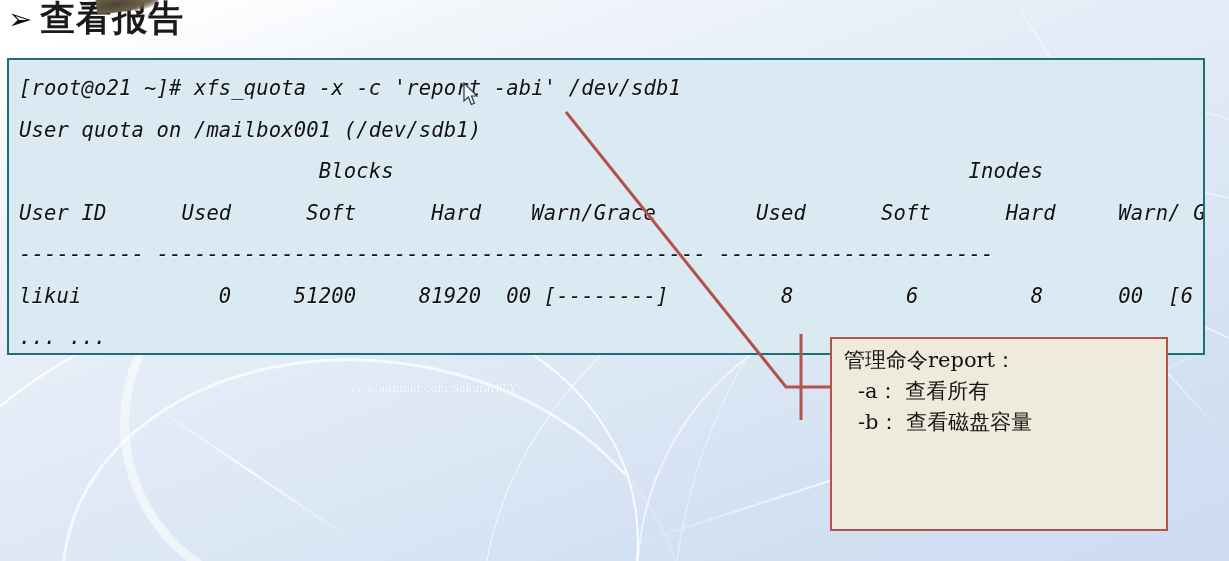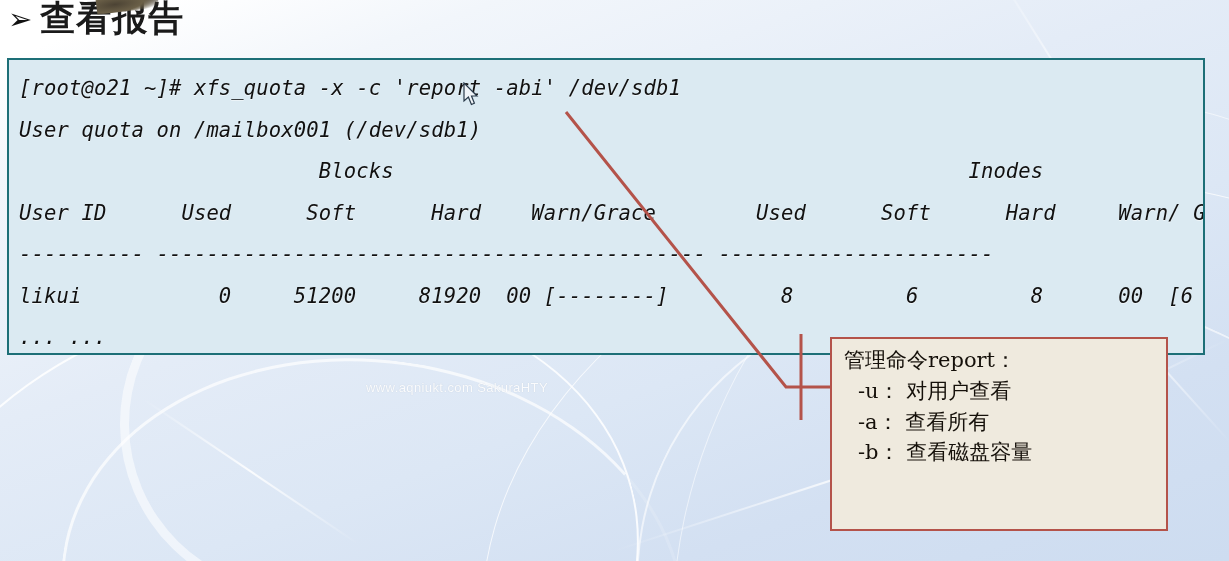--- a/index.html
+++ b/index.html
@@ -200,23 +200,23 @@
     font-size: 21px;
     color: #15100a;
     line-height: 30.5px;
     white-space: pre;
     padding-left: 14px;
   }
 
   
   #watermark {
     position: absolute;
-    left: 366px;
+    left: 347px;
     top: 380px;
-    font-family: Liberation Sans, sans-serif;
+    font-family: Liberation Serif, serif;
     font-size: 13px;
     color: rgba(255,255,255,0.92);
     text-shadow: 0 0 1px rgba(160,175,195,0.55);
     letter-spacing: 0.4px;
     z-index: 3;
     pointer-events: none;
     white-space: nowrap;
   }
 
   
@@ -265,21 +265,20 @@
 ... ...</pre>
   </div>
 
   <svg id="leader" viewBox="0 0 1229 561">
     <polyline points="566,112 786,387 830,387" fill="none" stroke="#b4534a" stroke-width="3"></polyline>
     <line x1="801" y1="334" x2="801" y2="420" stroke="#b4534a" stroke-width="3"></line>
   </svg>
 
   <div id="callout">
     <div class="cl-title">管理命令report：</div>
-    <div class="cl-item">-u： 对用户查看</div>
     <div class="cl-item">-a： 查看所有</div>
     <div class="cl-item">-b： 查看磁盘容量</div>
   </div>
 
   <svg id="cursor" width="18" height="26" viewBox="0 0 18 26">
     <path d="M1,1 L1,19 L5.4,15 L8.4,22.5 L11.4,21.2 L8.5,14 L14,14 Z" fill="#f0f4f8" stroke="#2a3a4a" stroke-width="1.2"></path>
   </svg>
 
 </div>
 

